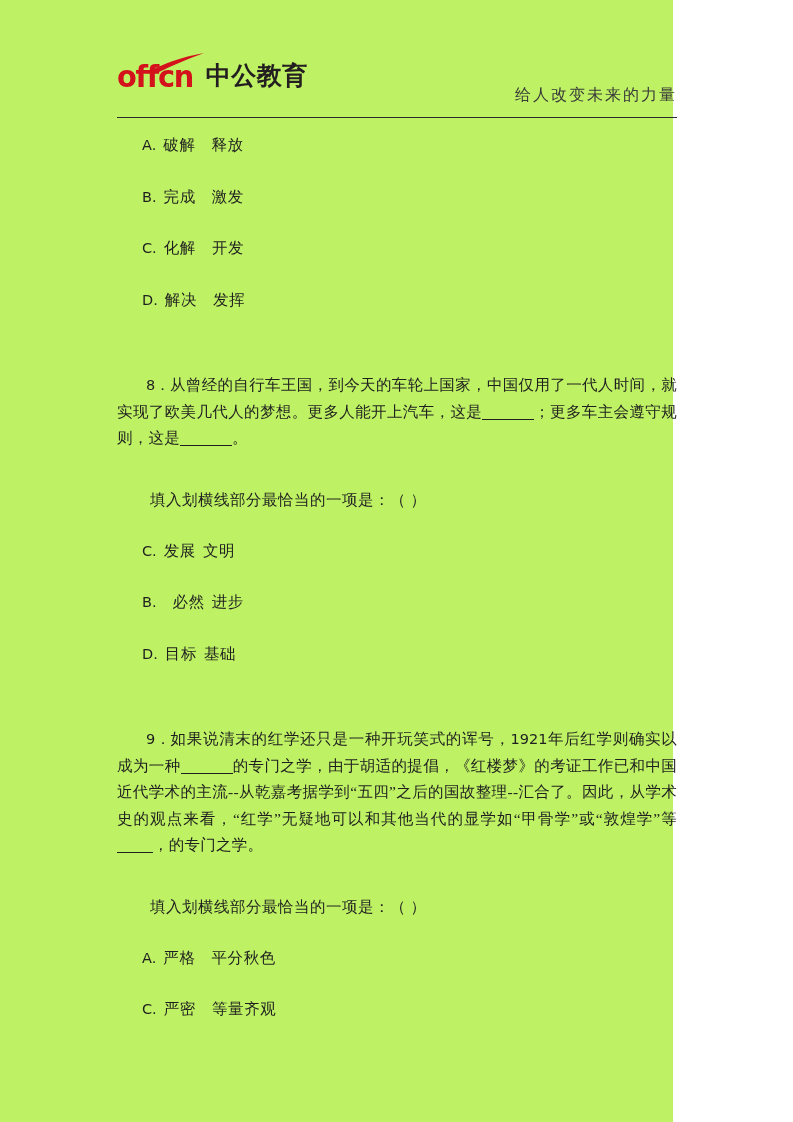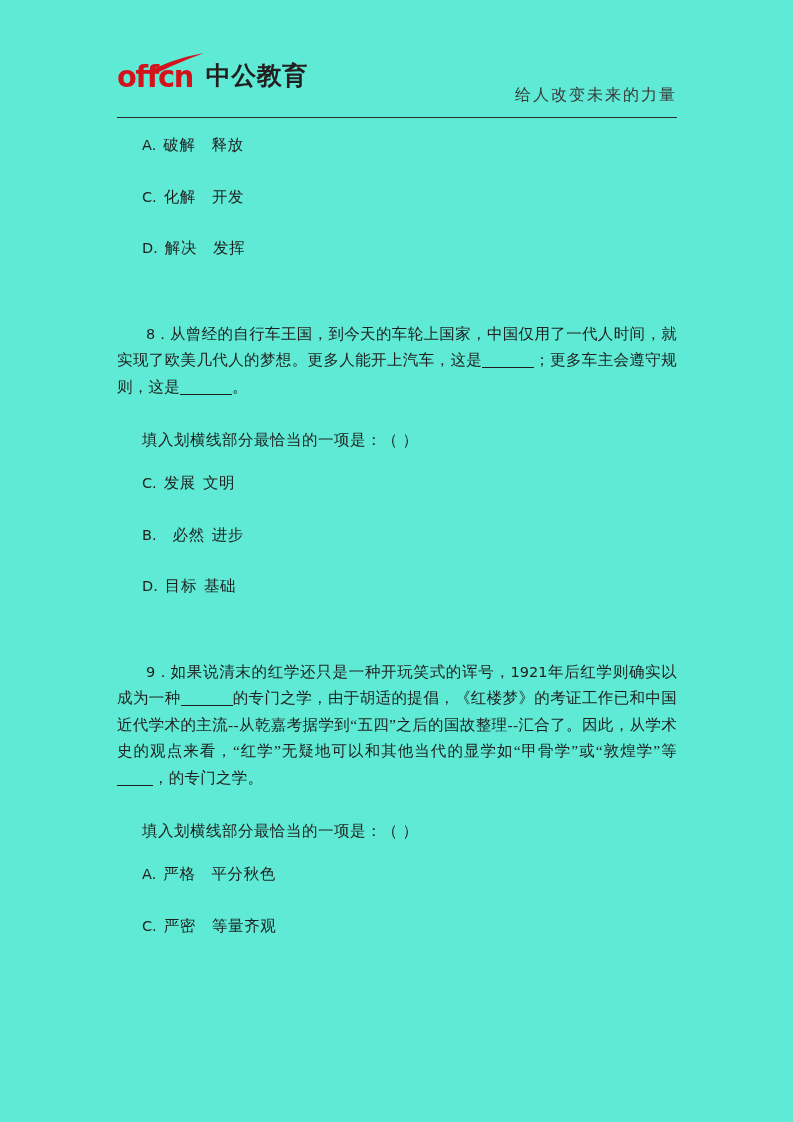--- a/index.html
+++ b/index.html
@@ -13,23 +13,23 @@
     position: relative;
     font-family: "Liberation Serif", "DejaVu Serif", serif;
     color: #1a1a1a;
     overflow: hidden;
   }
 
   .page {
     position: absolute;
     left: 0;
     top: 0;
-    width: 793px;
+    width: 673px;
     height: 1122px;
-    background: #5eead4;
+    background: #bef264;
   }
 
   
   .header {
     position: absolute;
     left: 117px;
     top: 52px;
     width: 560px;
     height: 68px;
   }
@@ -157,21 +157,21 @@
   .blank.w6 { width: 52px; }
   .blank.w4 { width: 36px; }
 
   .prompt {
     font-size: 15.5px;
     line-height: 22px;
     color: #1f1f1f;
     padding-left: 25px;
     letter-spacing: 0.5px;
     white-space: nowrap;
-    margin: 0;
+    margin: 8px;
   }
 
   .sp-q8-body  { height: 30px; }
   .sp-q8-prompt{ height: 29px; }
   .sp-q8-opts  { height: 23px; }
   .sp-q9-body  { height: 30px; }
   .sp-q9-prompt{ height: 29px; }
   .sp-q9-opts  { height: 23px; }
 </style>
 </head>
@@ -194,20 +194,23 @@
     <div class="tagline">给人改变未来的力量</div>
   </div>
   <div class="header-rule"></div>
 
   <div class="content">
 
     <div class="opt">
       <span class="lbl">A.</span><span class="gap-sm"></span><span class="txt">破解</span><span class="gap-md"></span><span class="txt">释放</span>
     </div>
     <div class="opt">
+      <span class="lbl">B.</span><span class="gap-sm"></span><span class="txt">完成</span><span class="gap-md"></span><span class="txt">激发</span>
+    </div>
+    <div class="opt">
       <span class="lbl">C.</span><span class="gap-sm"></span><span class="txt">化解</span><span class="gap-md"></span><span class="txt">开发</span>
     </div>
     <div class="opt">
       <span class="lbl">D.</span><span class="gap-sm"></span><span class="txt">解决</span><span class="gap-md"></span><span class="txt">发挥</span>
     </div>
 
     <div class="sp-q8-body"></div>
     <p class="q"><span class="indent"></span><span class="num">8．</span><span>从曾经的自行车王国，到今天的车轮上国家，中国仅用了一代人时间，就实现了欧美几代人的梦想。更多人能开上汽车，这是</span><span class="blank w6"></span><span>；更多车主会遵守规则，这是</span><span class="blank w6"></span><span>。</span></p>
 
     <div class="sp-q8-prompt"></div>

